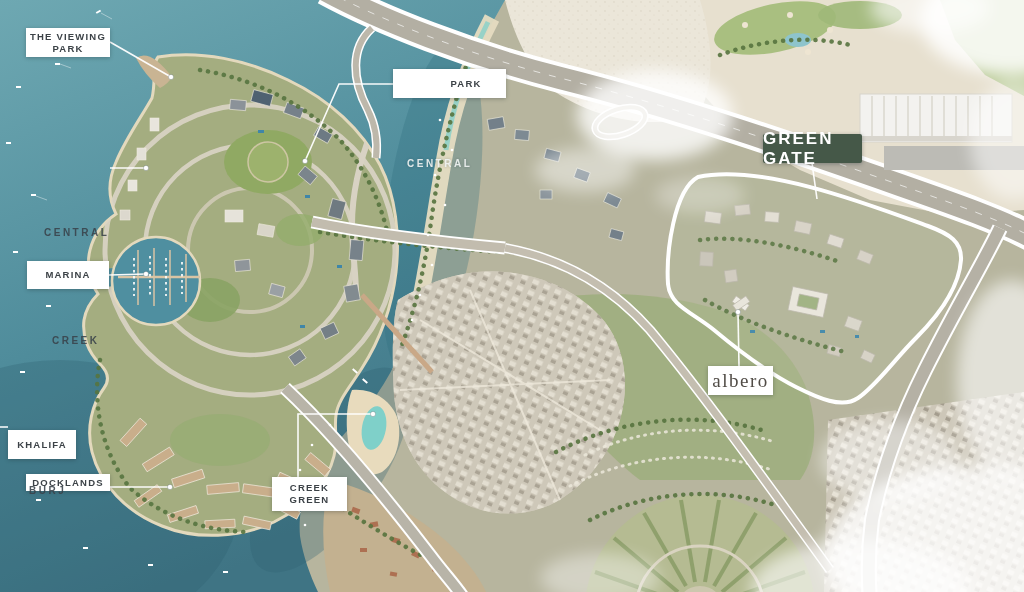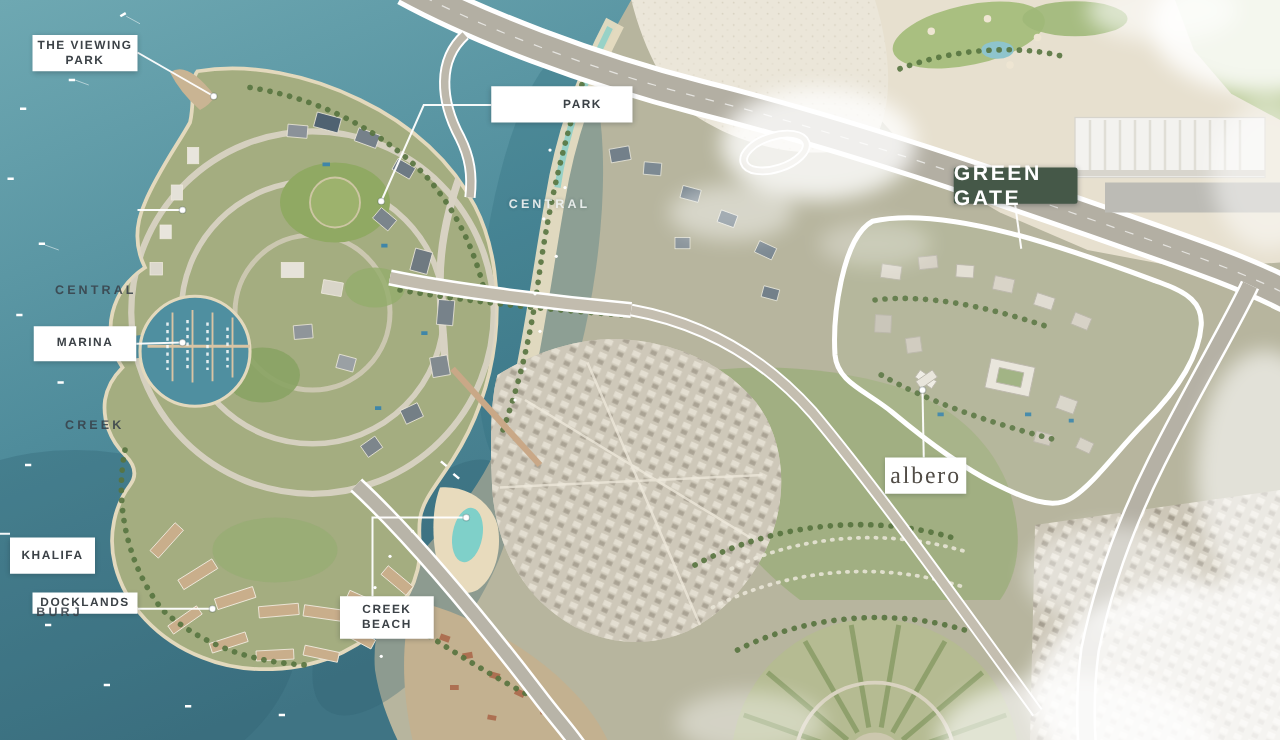--- a/index.html
+++ b/index.html
@@ -360,21 +360,21 @@
 <div class="callout" style="left:8px;top:410px;width:68px;height:29px;margin-top:20px;">
   <span>KHALIFA</span>
 </div>
 
 <div class="callout" style="left:26px;top:474px;width:84px;height:17px;">
   <span>DOCKLANDS</span>
 </div>
 
 <div class="callout" style="left:272px;top:477px;width:75px;height:34px;">
   <span>CREEK</span>
-  <span>BEACH</span>
+  <span>GREEN</span>
 </div>
 
 <div class="tag-green" style="left:763px;top:134px;width:99px;height:29px;">
   <span>GREEN GATE</span>
 </div>
 
 <div class="logo-box" style="left:708px;top:366px;width:65px;height:29px;">
   <span>albero</span>
 </div>
 

